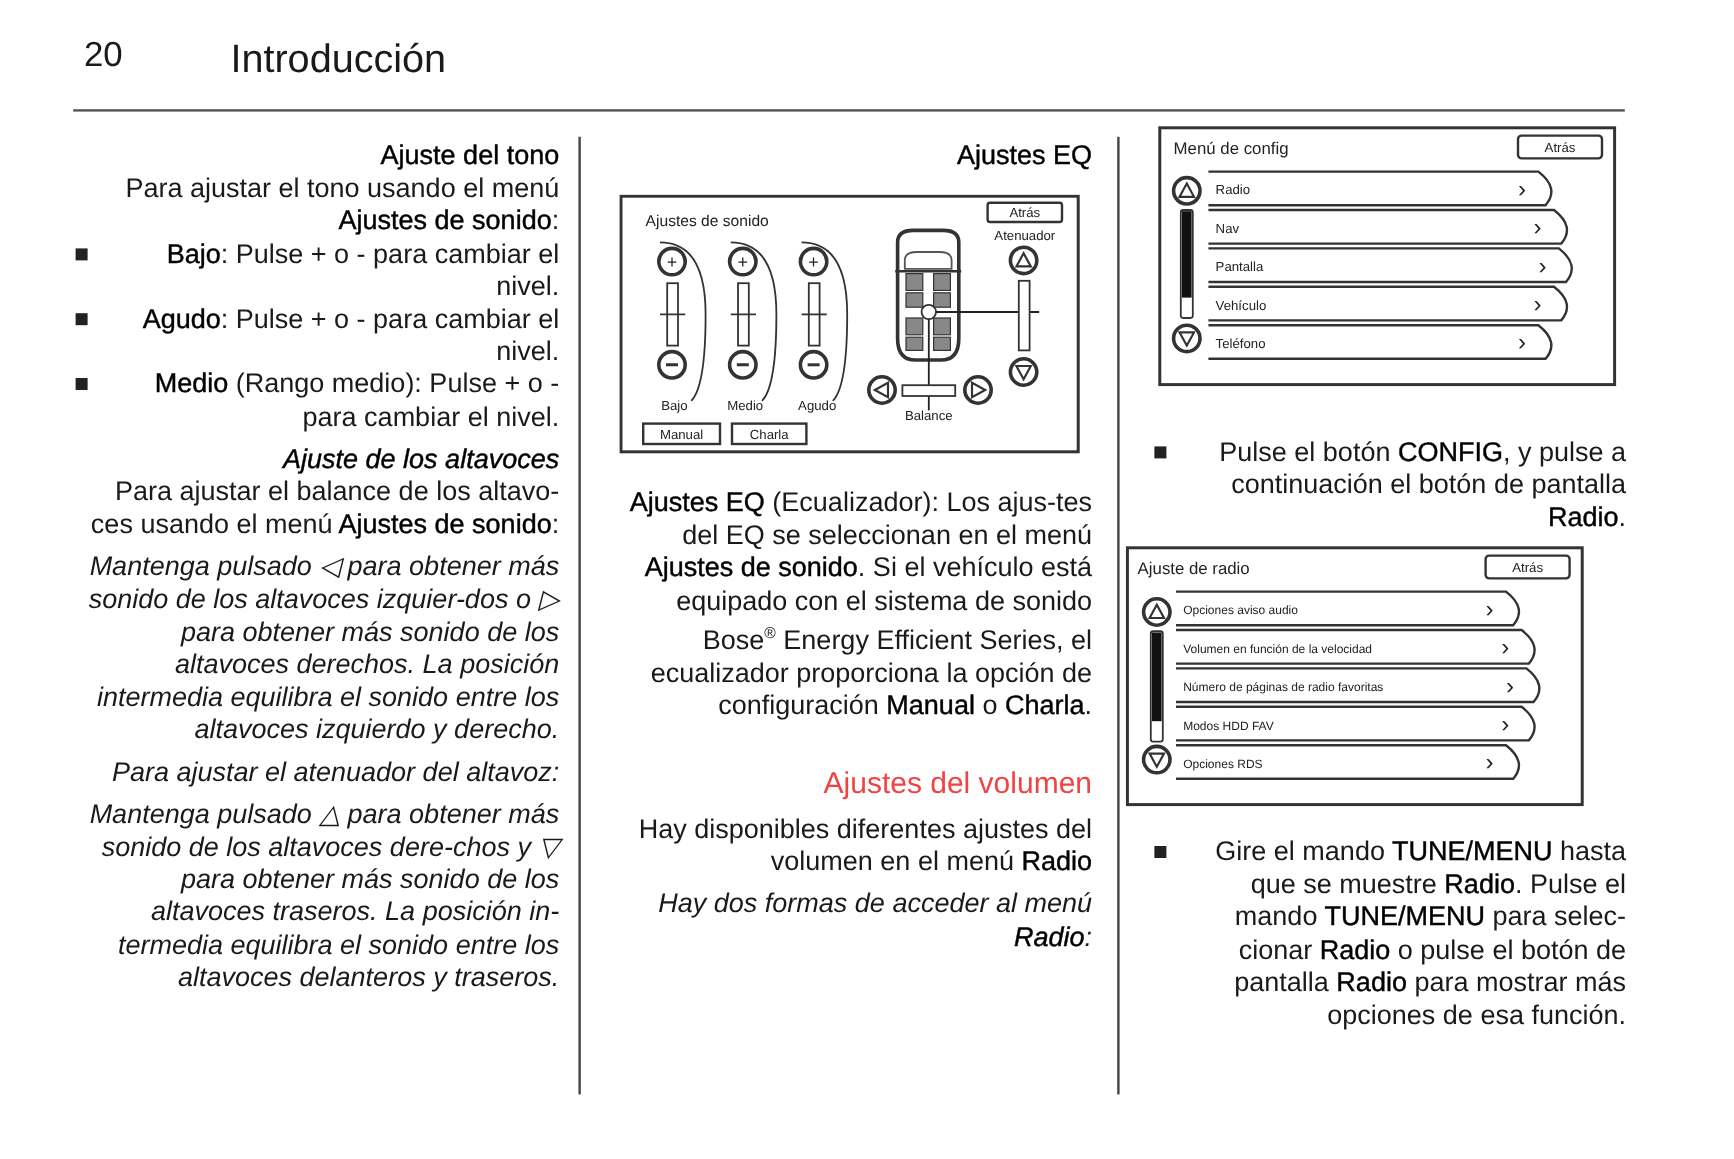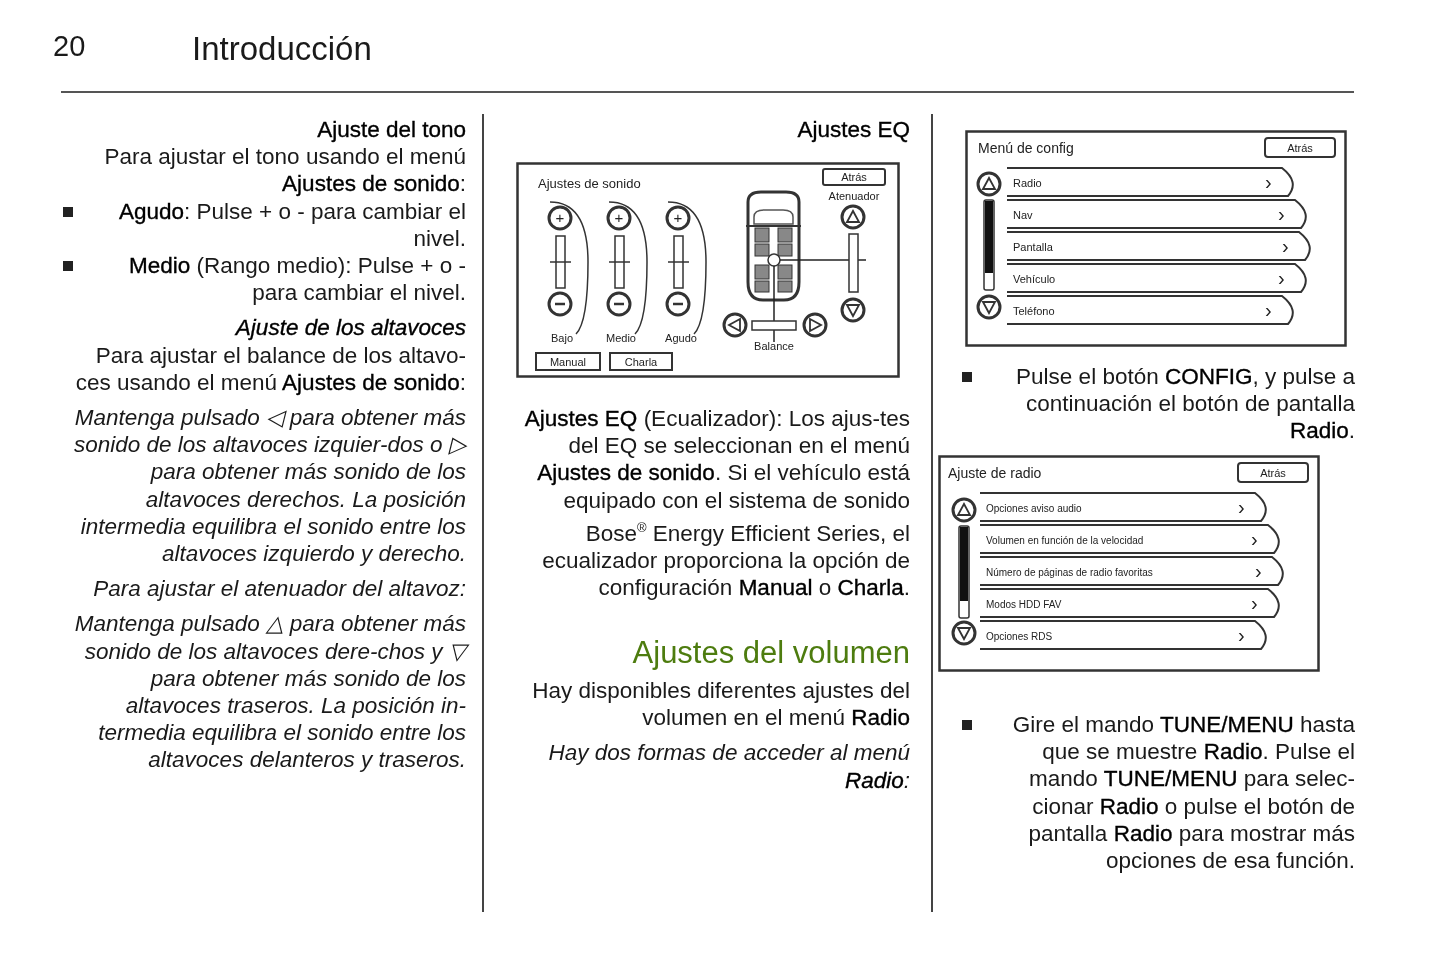--- a/index.html
+++ b/index.html
@@ -1,44 +1,45 @@
 <!DOCTYPE html>
 <html><head>
 <meta charset="utf-8">
 <style>
   html, body { margin:0; padding:0; background:#ffffff; }
   body { width:1445px; height:966px; position:relative; overflow:hidden;
          font-family:"Liberation Sans", sans-serif; color:#1a1a1a; }
-  .page-number { position:absolute; left:53px; top:30px; font-size:29px; }
+  .page-number { position:absolute; left:70px; top:30px; font-size:29px; }
   .chapter-title { position:absolute; left:192px; top:30px; font-size:33px; }
   .header-rule { position:absolute; left:61px; top:91px; width:1293px; height:2px; background:#555; }
   .col-divider { position:absolute; width:2px; background:#444; top:114px; height:798px; }
   .col { position:absolute; top:116px; font-size:22.5px; line-height:27.2px;text-align:right; }
   .col p { margin:0; }
   .col .gap { margin-top:8px;font-style:italic; }
   .col b { font-weight:normal; color:#000; -webkit-text-stroke:0.35px #000; }
   .bullet { position:relative; padding-left:23px; margin-top:8px; }
   .bullet::before { content:""; position:absolute; left:2px; top:9px; width:10px; height:10px; background:#222; }
-  .big-heading { font-size:31px; line-height:36px; margin-top:34px !important; margin-bottom:6px !important; color:#4d7c0f; }
+  .big-heading { font-size:25px; line-height:36px; margin-top:34px !important; margin-bottom:6px !important; color:#ef4444; }
   .fig { position:absolute; background:#fff; }
   .fig svg { display:block; }
   .screen-text { font-family:"Liberation Sans", sans-serif; fill:#222; }
 </style>
 </head>
 <body>
 
 <div class="page-number">20</div>
 <div class="chapter-title">Introducción</div>
 <div class="header-rule"></div>
 <div class="col-divider" style="left:482px"></div>
 <div class="col-divider" style="left:931px"></div>
 
 <div class="col" style="left:61px; width:405px;">
   <p><b>Ajuste del tono</b></p>
   <p><span>Para ajustar el tono usando el menú</span><br><b>Ajustes de sonido</b><span>:</span></p>
+  <p class="bullet"><b>Bajo</b><span>: Pulse + o - para cambiar el nivel.</span></p>
   <p class="bullet"><b>Agudo</b><span>: Pulse + o - para cambiar el nivel.</span></p>
   <p class="bullet"><b>Medio</b><span> (Rango medio): Pulse + o - para cambiar el nivel.</span></p>
   <p class="gap"><b>Ajuste de los altavoces</b></p>
   <p><span>Para ajustar el balance de los altavo-ces usando el menú </span><b>Ajustes de sonido</b><span>:</span></p>
   <p class="gap">Mantenga pulsado ◁ para obtener más sonido de los altavoces izquier-dos o ▷ para obtener más sonido de los altavoces derechos. La posición intermedia equilibra el sonido entre los altavoces izquierdo y derecho.</p>
   <p class="gap">Para ajustar el atenuador del altavoz:</p>
   <p class="gap">Mantenga pulsado △ para obtener más sonido de los altavoces dere-chos y ▽ para obtener más sonido de los altavoces traseros. La posición in-termedia equilibra el sonido entre los altavoces delanteros y traseros.</p>
 </div>
 
 <div class="col" style="left:510px; width:400px;">
@@ -135,21 +136,21 @@
 </svg>
 </div>
 
 <div class="col" style="left:510px; top:405px; width:400px;">
   <p><b>Ajustes EQ</b><span> (Ecualizador): Los ajus-tes del EQ se seleccionan en el menú </span><b>Ajustes de sonido</b><span>. Si el vehículo está equipado con el sistema de sonido Bose</span><sup style="font-size:13px">®</sup><span> Energy Efficient Series, el ecualizador proporciona la opción de configuración </span><b>Manual</b><span> o </span><b>Charla</b><span>.</span></p>
   <p class="big-heading">Ajustes del volumen</p>
   <p><span>Hay disponibles diferentes ajustes del volumen en el menú </span><b>Radio</b></p>
   <p class="gap"><span>Hay dos formas de acceder al menú </span><b>Radio</b><span>:</span></p>
 </div>
 
-<div class="fig" style="left:965px; top:130px;">
+<div class="fig" style="left:965px; top:105px;">
 <svg width="383" height="218" viewBox="0 0 383 218" id="config-svg">
   <rect x="1.5" y="1.5" width="379" height="214" fill="#fff" stroke="#333" stroke-width="2.5"></rect>
   <text class="screen-text" x="13" y="23" font-size="14">Menú de config</text>
   <g>
     <rect x="300" y="8" width="70" height="19" rx="3" fill="#fff" stroke="#333" stroke-width="2"></rect>
     <text class="screen-text" x="335" y="22" font-size="11" text-anchor="middle">Atrás</text>
   </g>
   <g>
     <circle cx="24" cy="54" r="11" fill="#fff" stroke="#333" stroke-width="3"></circle>
     <path d="M18 59 L24 48 L30 59 Z" fill="none" stroke="#333" stroke-width="1.8"></path>
@@ -240,14 +241,14 @@
         <g>
           <path d="M42 166 L317 166 Q335 180 323 194 L42 194" fill="#fff" stroke="#333" stroke-width="2"></path>
           <text x="48" y="185" font-size="10" class="screen-text">Opciones RDS</text>
           <text x="300" y="187" font-size="20" class="screen-text">›</text>
         </g>
       </g>
 </svg>
 </div>
 
 <div class="col" style="left:960px; top:696px; width:395px;">
-  <p class="bullet" style="margin-top:15px"><span>Gire el mando </span><b>TUNE/MENU</b><span> hasta que se muestre </span><b>Radio</b><span>. Pulse el mando </span><b>TUNE/MENU</b><span> para selec-cionar </span><b>Radio</b><span> o pulse el botón de pantalla </span><b>Radio</b><span> para mostrar más opciones de esa función.</span></p>
+  <p class="bullet" style="margin-top:0"><span>Gire el mando </span><b>TUNE/MENU</b><span> hasta que se muestre </span><b>Radio</b><span>. Pulse el mando </span><b>TUNE/MENU</b><span> para selec-cionar </span><b>Radio</b><span> o pulse el botón de pantalla </span><b>Radio</b><span> para mostrar más opciones de esa función.</span></p>
 </div>
 
 </body></html>

